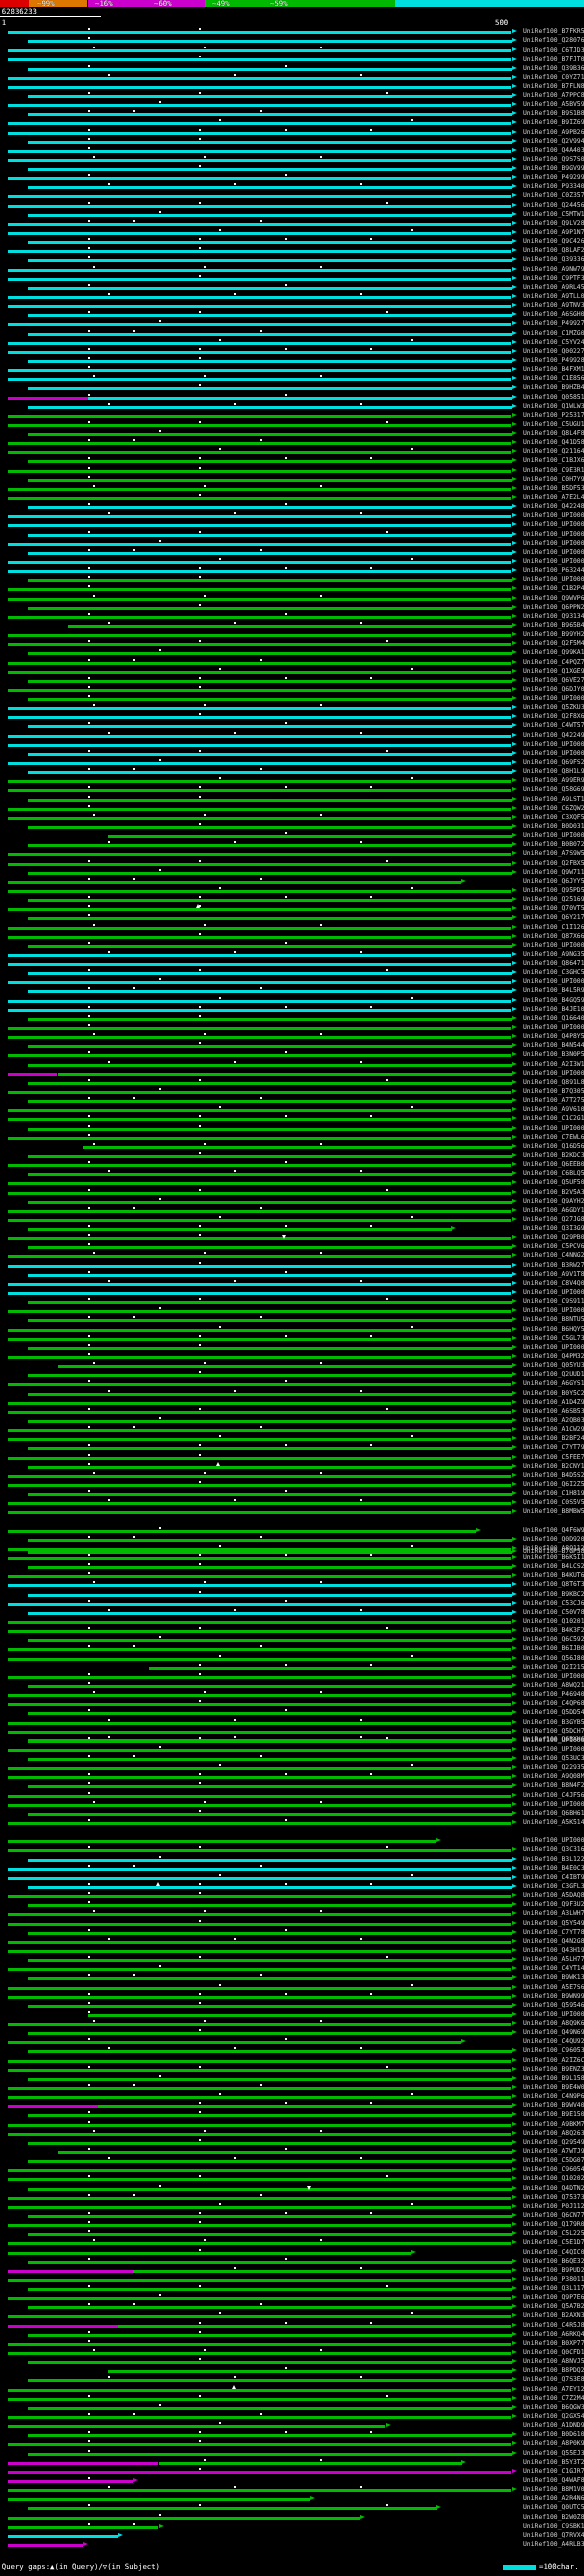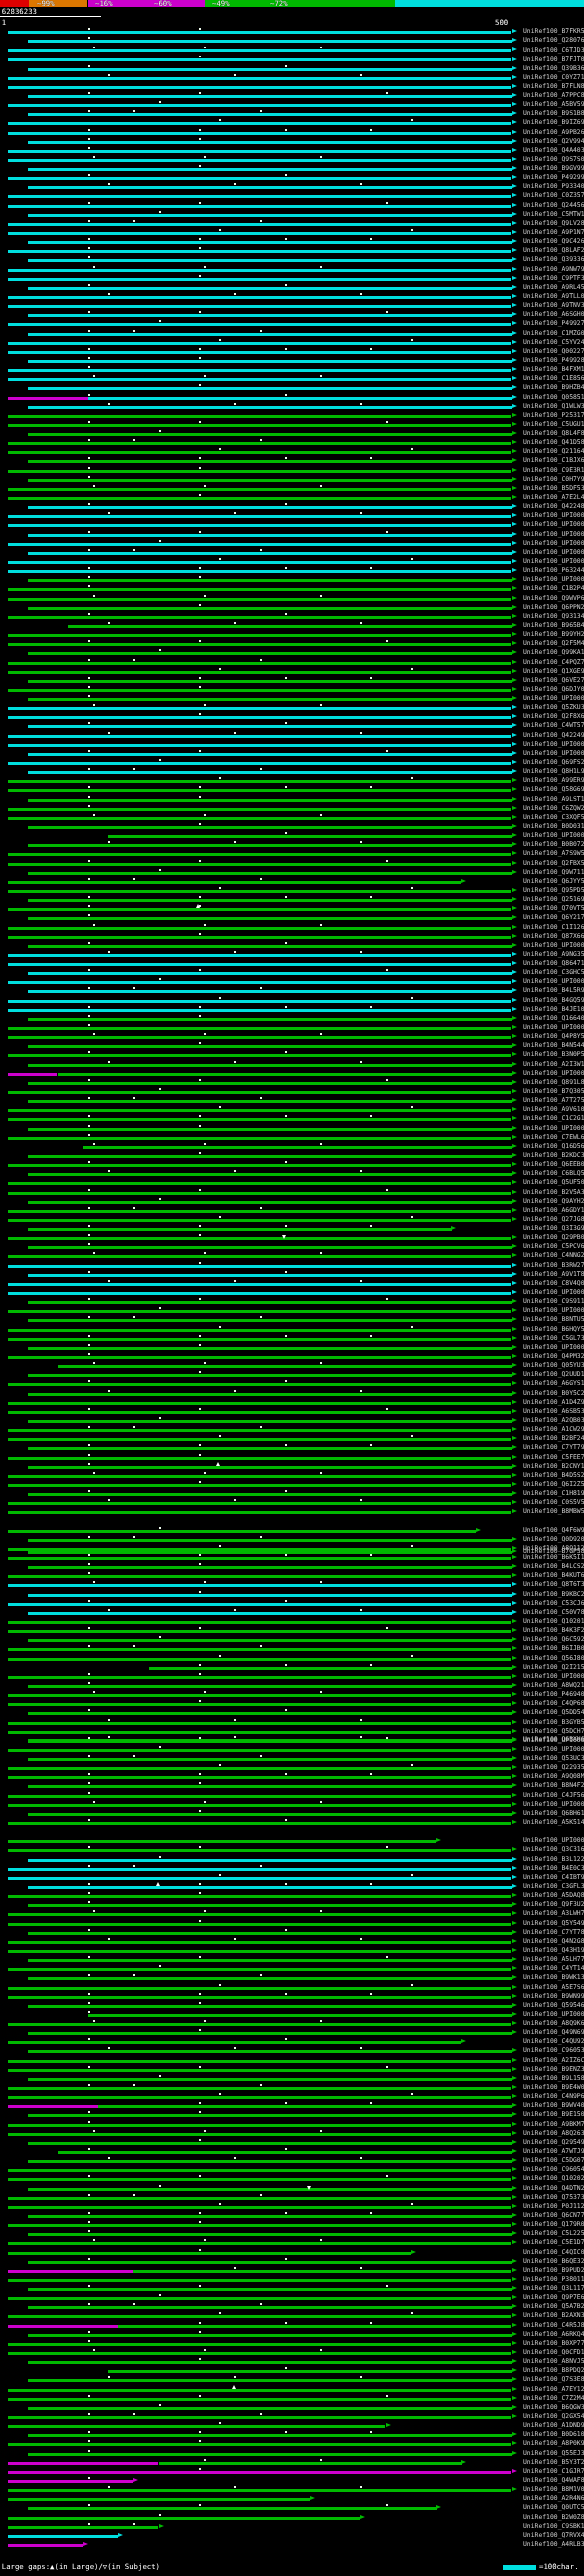--- a/index.html
+++ b/index.html
@@ -51,21 +51,21 @@
   <div class="scalebar" id="scalebar">
       <div class="scaleseg" style="left: 0px; width: 29px; background: rgb(221, 0, 0);"></div>
       <div class="scaleseg" style="left: 29px; width: 58px; background: rgb(221, 119, 0);"></div>
       <div class="scaleseg" style="left: 88px; width: 117px; background: rgb(204, 0, 204);"></div>
       <div class="scaleseg" style="left: 205px; width: 190px; background: rgb(0, 185, 0);"></div>
       <div class="scaleseg" style="left: 395px; width: 190px; background: rgb(0, 223, 223);"></div>
       <div class="scalelabel" style="left: 37px;">~99%</div>
       <div class="scalelabel" style="left: 95px;">~16%</div>
       <div class="scalelabel" style="left: 154px;">~60%</div>
       <div class="scalelabel" style="left: 212px;">~49%</div>
-      <div class="scalelabel" style="left: 270px;">~72%</div>
+      <div class="scalelabel" style="left: 270px;">~59%</div>
     </div>
 
   <span class="qname">62836233</span>
   <div class="qline"></div>
 
   <span class="ruler-start">1</span>
   <span class="ruler-end">500</span>
 
   <div id="rows">
       <div class="row" style="top: 0px;">
@@ -2014,18 +2014,18 @@
         <div class="arrow" style="left: 118px; border-left-color: rgb(0, 223, 223);"></div>
         <div class="label">UniRef100_Q7RVX4</div>
       </div>
       <div class="row" style="top: 2513px;">
         <div class="seg" style="left: 8.3px; width: 75px; background: rgb(204, 0, 204);"></div>
         <div class="arrow" style="left: 83px; border-left-color: rgb(204, 0, 204);"></div>
         <div class="label">UniRef100_A4RLB3</div>
       </div>
     </div>
 
-  <span class="footer-left">Large gaps:▲(in Large)/▽(in Subject)</span>
+  <span class="footer-left">Query gaps:▲(in Query)/▽(in Subject)</span>
   <div class="scale-swatch" id="swatch" style="background: rgb(0, 223, 223);"></div>
   <span class="footer-right">=100char.</span>
 
 </div>
 
 
 </body></html>

